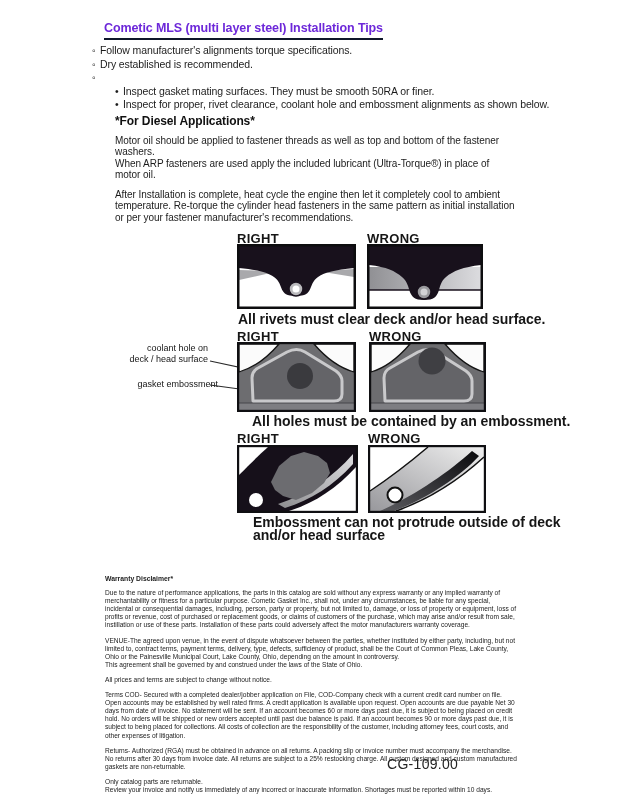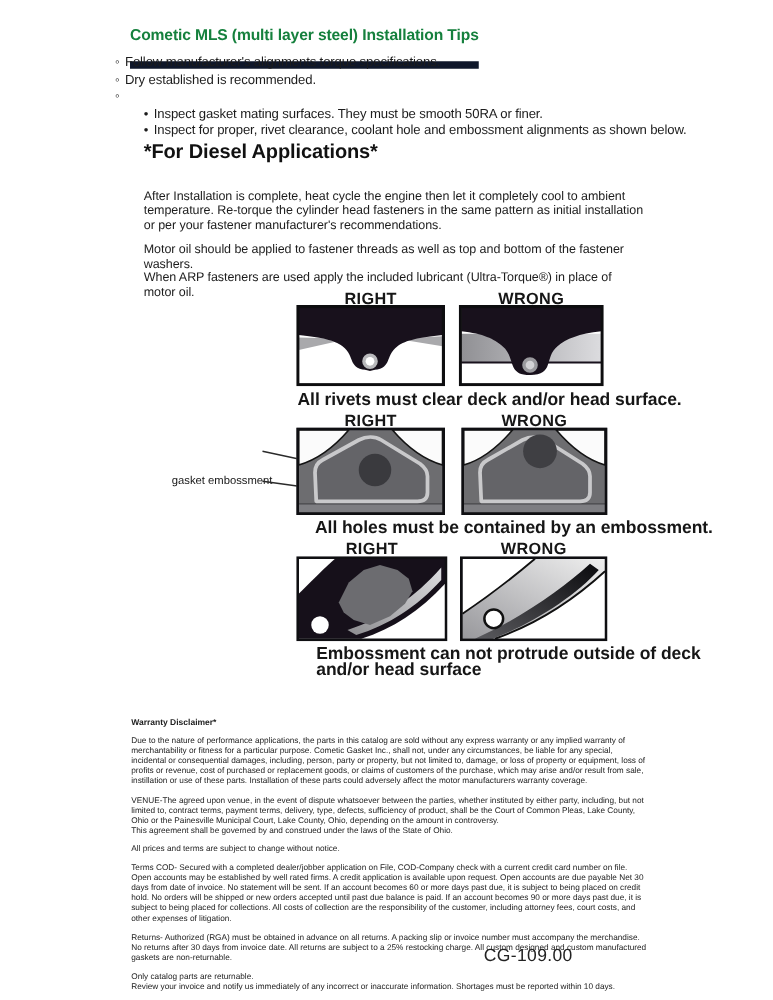--- a/index.html
+++ b/index.html
@@ -4,34 +4,34 @@
 <style>
   html,body{margin:0;padding:0;background:#ffffff;}
   .page{
     position:relative;width:618px;height:800px;background:#ffffff;overflow:hidden;
     font-family:"Liberation Sans", sans-serif;color:#1c1c1c;
   }
   .abs{position:absolute;}
   
   .doc-title{
     left:104px;top:21px;font-size:12.5px;font-weight:bold;letter-spacing:-0.1px;
-    color:#15803d;border-bottom:6px solid #0f172a;padding-bottom:14px;display:inline-block;
+    color:#6d28d9;border-bottom:2px solid #0f172a;padding-bottom:3px;display:inline-block;
   }
   
   .bullets{left:92px;top:44px;font-size:10.5px;line-height:13.5px;letter-spacing:-0.1px;}
   .bullet-row{display:flex;}
   .bullet-row .glyph{width:8px;flex:0 0 8px;}
   .bullet-row.sub{margin-left:23px;}
   
   .diesel{left:115px;top:116px;width:400px;font-size:10px;line-height:11.5px;letter-spacing:-0.05px;}
-  .diesel .heading{font-size:16px;font-weight:bold;letter-spacing:-0.1px;margin:0 0 24px 0;color:#111;}
+  .diesel .heading{font-size:12px;font-weight:bold;letter-spacing:-0.1px;margin:0 0 7px 0;color:#111;}
   .diesel p{margin:0 0 8px 0;white-space:pre-line;}
   
   .figrow{left:0;top:0;width:618px;}
-  .rw-label{font-size:13px;font-weight:600;letter-spacing:0.3px;text-align:center;color:#161616;}
+  .rw-label{font-size:13px;font-weight:600;letter-spacing:0.3px;text-align:left;color:#161616;}
   .fig-caption{font-size:14px;letter-spacing:-0.05px;color:#161616;white-space:pre-line;line-height:13px;font-weight:bold;}
   .ann-label{font-size:9px;line-height:11px;text-align:right;white-space:pre-line;color:#161616;}
   svg{display:block;}
   .leaders{left:0;top:0;pointer-events:none;}
   
   .disclaimer{left:105px;top:575px;width:413px;font-size:6.6px;line-height:8.1px;color:#222;}
   .disclaimer .dheading{font-weight:bold;font-size:6.8px;margin:0 0 6px 0;}
   .disclaimer p{margin:0 0 7px 0;white-space:pre-line;}
   
   .page-code{left:387px;top:756px;font-size:14px;letter-spacing:0.3px;color:#222;}
@@ -60,25 +60,25 @@
       <span>Inspect gasket mating surfaces.  They must be smooth 50RA or finer.</span>
     </div>
     <div class="bullet-row sub">
       <span class="glyph">•</span>
       <span>Inspect for proper, rivet clearance, coolant hole and embossment alignments as shown below.</span>
     </div>
   </div>
 
   <div class="abs diesel">
     <div class="heading">*For Diesel Applications*</div>
+    <p>Motor oil should be applied to fastener threads as well as top and bottom of the fastener washers.
+When ARP fasteners are used apply the included lubricant (Ultra-Torque®) in place of motor oil.</p>
     <p>After Installation is complete, heat cycle the engine then let it completely cool to ambient
 temperature. Re-torque the cylinder head fasteners in the same pattern as initial installation
 or per your fastener manufacturer's recommendations.</p>
-    <p>Motor oil should be applied to fastener threads as well as top and bottom of the fastener washers.
-When ARP fasteners are used apply the included lubricant (Ultra-Torque®) in place of motor oil.</p>
   </div>
 
   <div class="abs figrow" style="top:231px;height:100px;">
     <div class="abs rw-label" style="left:237px;width:119px;top:0;">RIGHT</div>
     <div class="abs rw-label" style="left:367px;width:116px;top:0;">WRONG</div>
 
     <svg class="abs" style="left:237px;top:13px;" width="119" height="65" viewBox="0 0 119 65">
       <rect x="0" y="0" width="119" height="65" fill="#ffffff"></rect>
       <path d="M2,26 L42,27 L2,36 Z" fill="#a9a9ac"></path>
       <path d="M117,25 L80,27 L117,33 Z" fill="#a9a9ac"></path>
@@ -104,20 +104,22 @@
       <rect x="1.25" y="1.25" width="113.5" height="62.5" fill="none" stroke="#0d0d0f" stroke-width="2.5"></rect>
     </svg>
 
     <div class="abs fig-caption" style="left:238px;top:82px;">All rivets must clear deck and/or head surface.</div>
   </div>
 
   <div class="abs figrow" style="top:329px;height:102px;">
     <div class="abs rw-label" style="left:237px;width:119px;top:0;">RIGHT</div>
     <div class="abs rw-label" style="left:369px;width:117px;top:0;">WRONG</div>
 
+    <div class="abs ann-label" style="left:85px;width:123px;top:14px;">coolant hole on
+deck / head surface</div>
     <div class="abs ann-label" style="left:95px;width:123px;top:50px;">gasket embossment</div>
 
     <svg class="abs leaders" width="618" height="102" viewBox="0 0 618 102">
       <line x1="210" y1="32" x2="294" y2="50" stroke="#2a2a2a" stroke-width="1.1"></line>
       <line x1="210" y1="56" x2="261" y2="63" stroke="#2a2a2a" stroke-width="1.1"></line>
     </svg>
 
     <svg class="abs" style="left:237px;top:13px;" width="119" height="70" viewBox="0 0 119 70">
       <rect x="0" y="0" width="119" height="70" fill="#6d6d70"></rect>
       <rect x="2" y="61" width="115" height="7" fill="#7e7e82"></rect>

